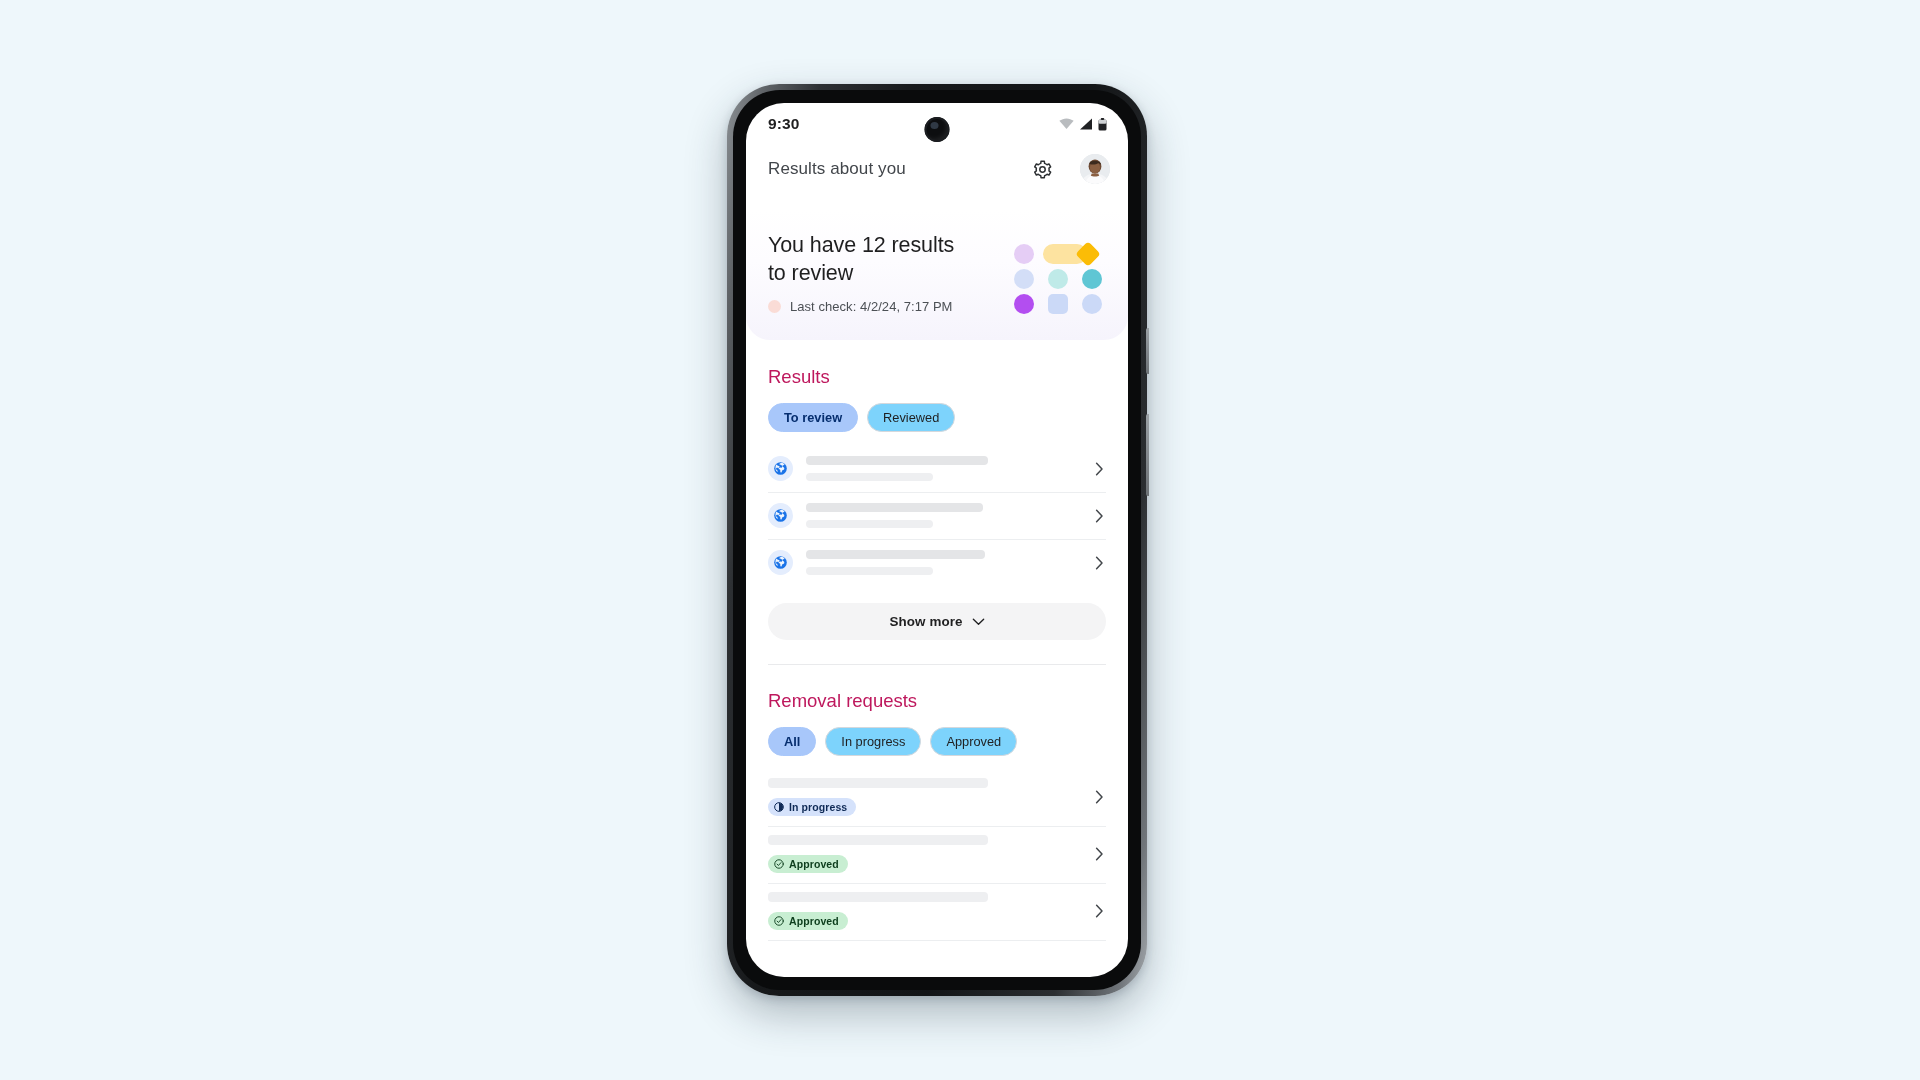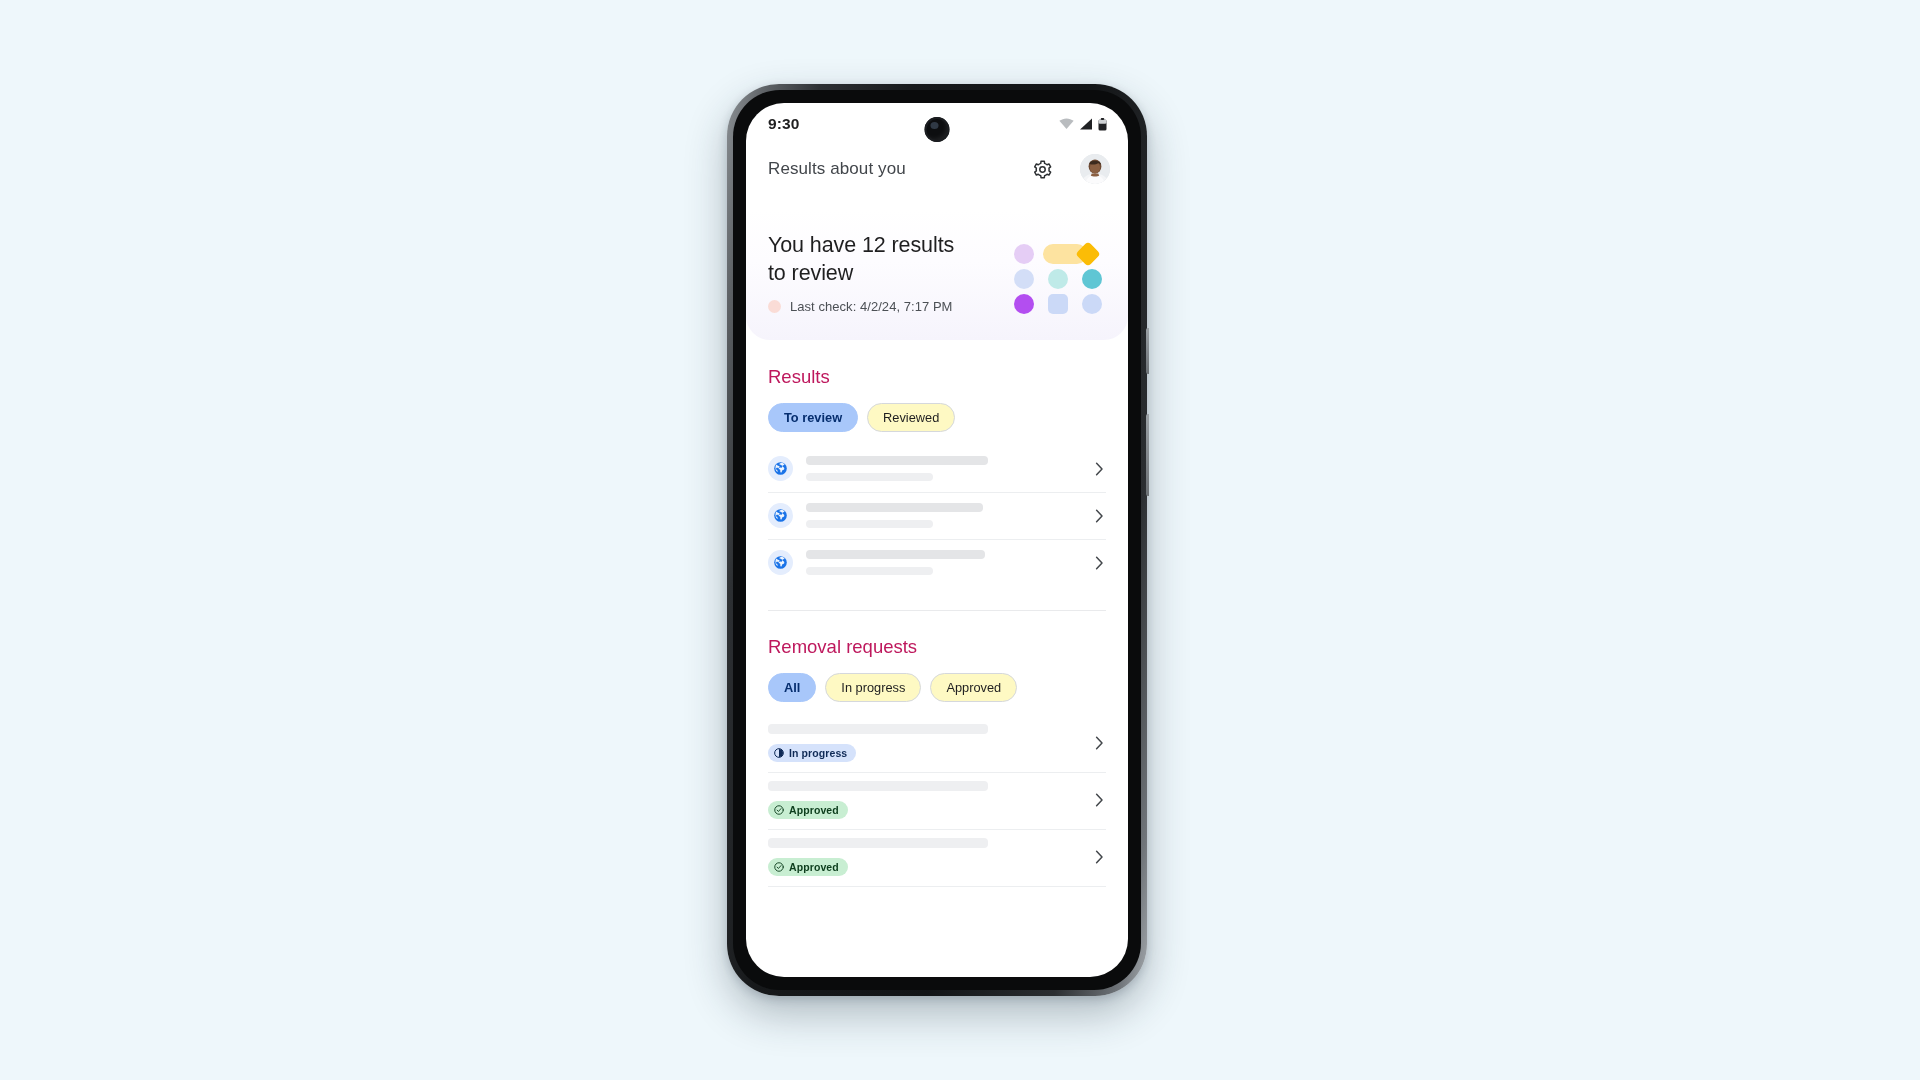--- a/index.html
+++ b/index.html
@@ -222,21 +222,21 @@
   }
   .chip {
     height: 29px;
     padding: 0 15px;
     border-radius: 15px;
     display: flex;
     align-items: center;
     font-size: 12.8px;
     color: #1f1f20;
     border: 1px solid #d5d8dc;
-    background: #fef9c3;
+    background: #7dd3fc;
     cursor: pointer;
     white-space: nowrap;
   }
   .chip.selected {
     background: #a8c7fa;
     border-color: #a8c7fa;
     color: #062e6f;
     font-weight: bold;
   }
 
@@ -489,20 +489,28 @@
             </span>
             <span class="chevron-right">
               <svg width="9" height="14" viewBox="0 0 9 14" fill="none" stroke="#43474b" stroke-width="1.5" stroke-linecap="round" stroke-linejoin="round">
                   <path d="M1.6 1.2 7 7l-5.4 5.8"></path>
                 </svg>
             </span>
           </div>
 
         </div>
 
+        <div id="show-more-button">
+          <span id="show-more-label">Show more</span>
+          <span>
+            <svg width="13" height="8" viewBox="0 0 14 9" fill="none" stroke="#1f1f20" stroke-width="1.5" stroke-linecap="round" stroke-linejoin="round">
+                <path d="M1.2 1.4 7 7l5.8-5.6"></path>
+              </svg>
+          </span>
+        </div>
 
         <div class="section-divider"></div>
       </div>
 
       <div id="removal-section" class="section">
         <div class="section-title">Removal requests</div>
 
         <div class="chip-row">
           <div class="chip selected">All</div>
           <div class="chip">In progress</div>

